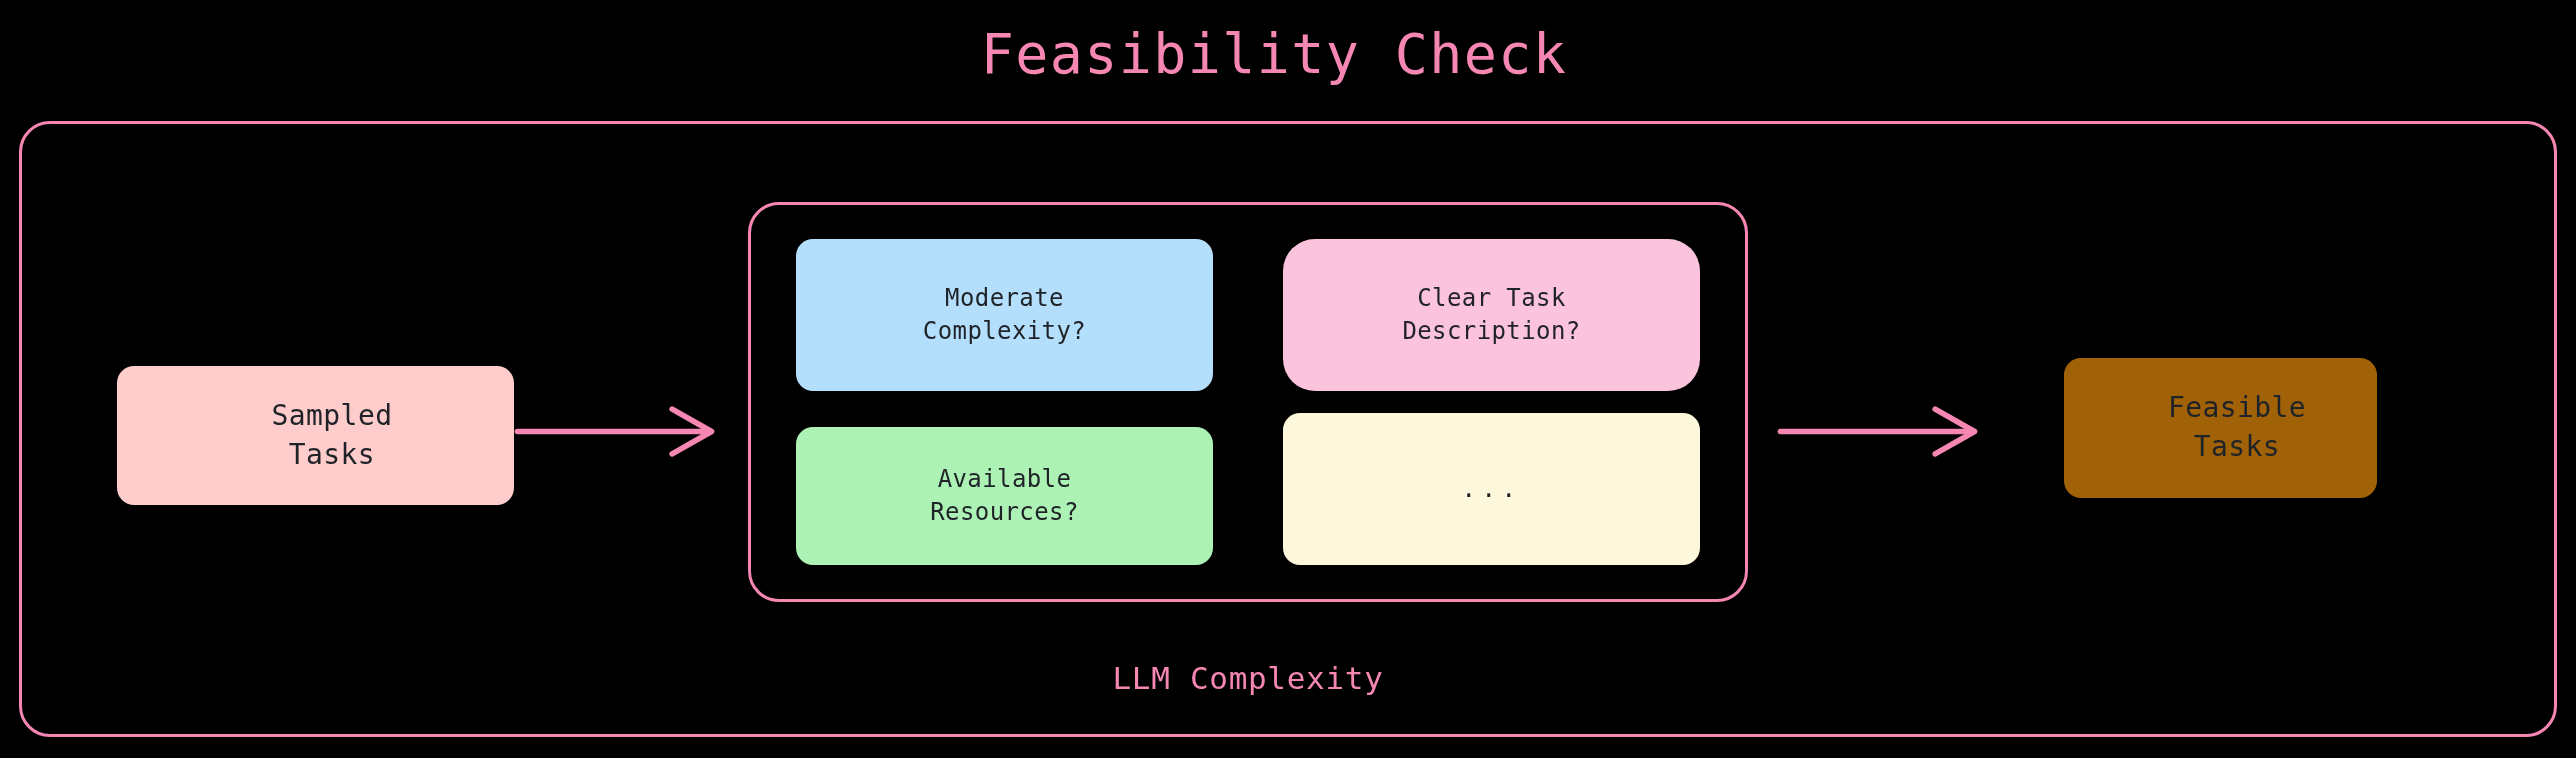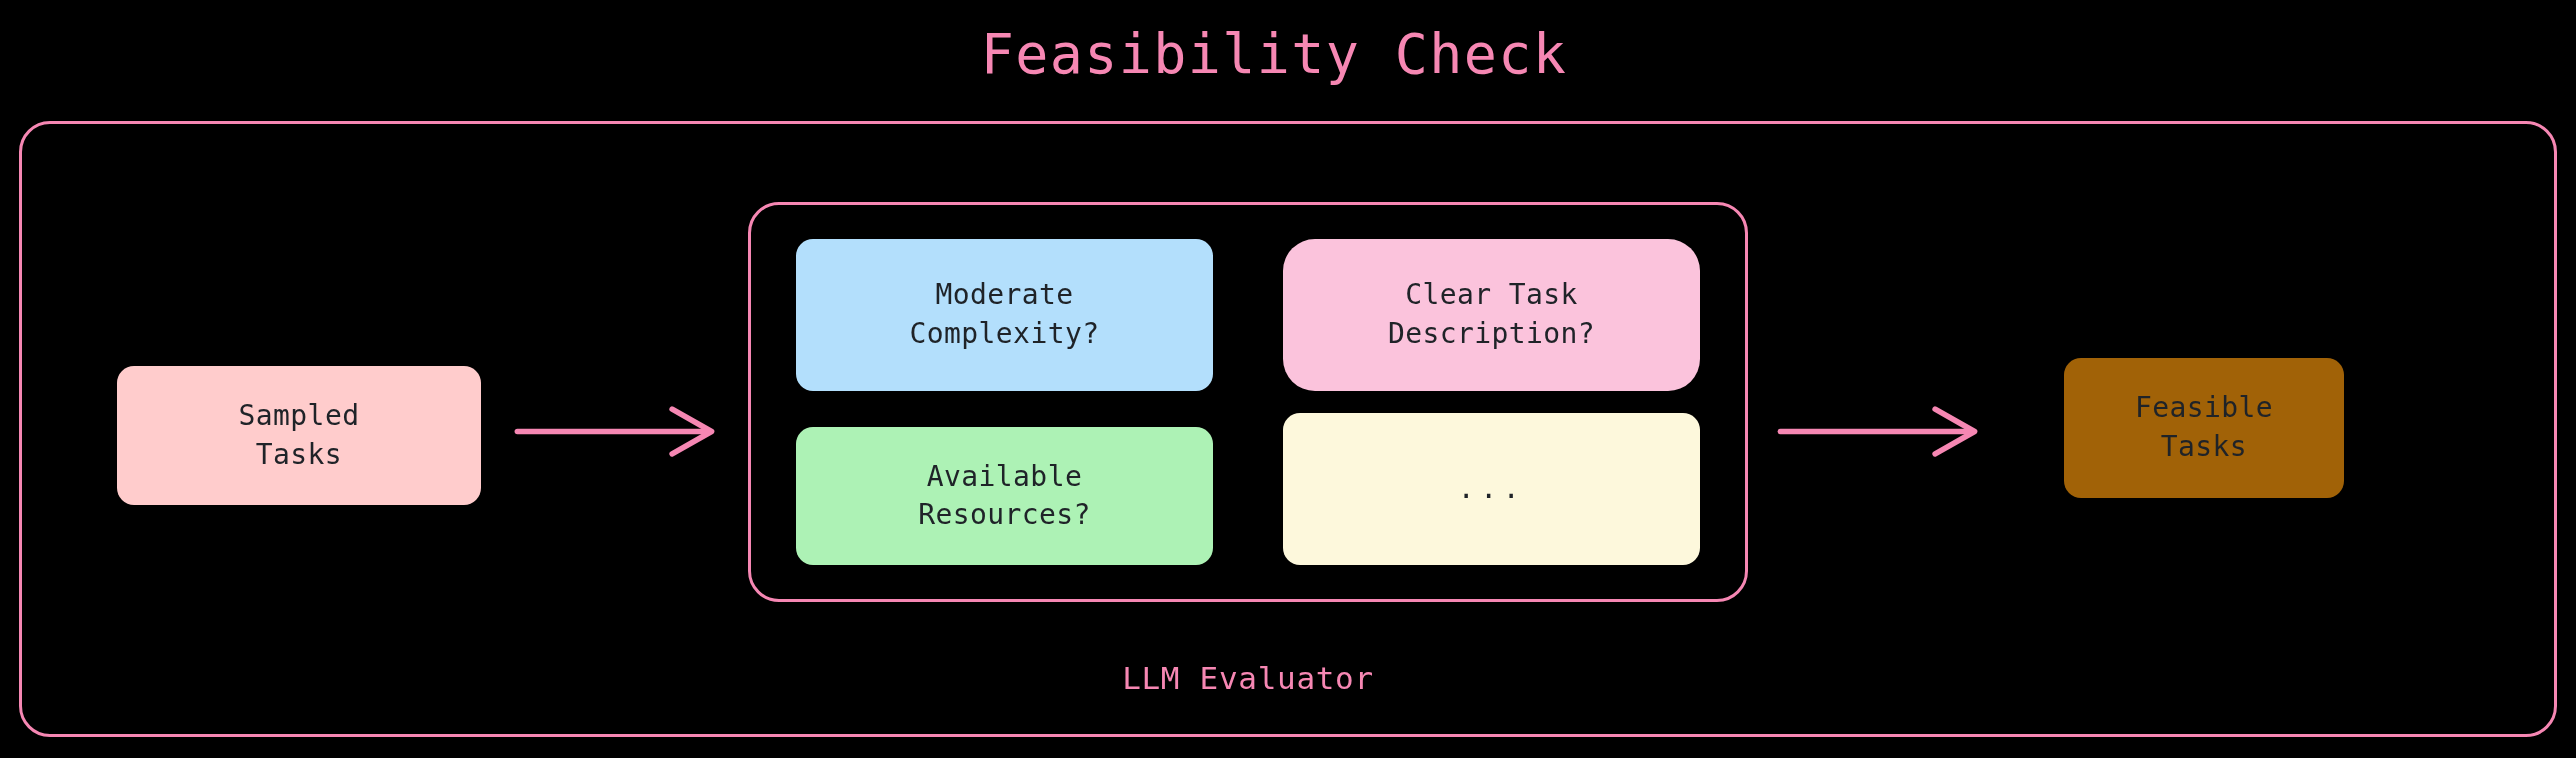--- a/index.html
+++ b/index.html
@@ -70,21 +70,21 @@
     box-sizing: border-box;
   }
 
   .criteria-box {
     border-radius: 17px;
     display: flex;
     align-items: center;
     justify-content: center;
     text-align: center;
     color: #1f2328;
-    font-size: 28px;
+    font-size: 24px;
     line-height: 1.38;
     white-space: pre-line;
     letter-spacing: 0.4px;
   }
 
   #box-moderate-complexity { background: #b3dffc; }
   #box-clear-task-description { background: #fbc3dc; border-radius: 32px; }
   #box-available-resources { background: #adf2b5; margin-top: 14px; }
   #box-ellipsis { background: #fdf8dc; letter-spacing: 5.6px; }
 
@@ -94,20 +94,21 @@
     border-radius: 17px;
     display: flex;
     align-items: center;
     justify-content: center;
     text-align: center;
     color: #1f2328;
     font-size: 28px;
     line-height: 1.38;
     white-space: pre-line;
     letter-spacing: 0.4px;
+    padding-left: 33px;
   }
 
   #node-sampled-tasks {
     left: 117px;
     top: 366px;
     width: 364px;
     height: 139px;
     background: #ffcccc;
   }
 
@@ -165,21 +166,21 @@
     <div class="criteria-box" id="box-moderate-complexity">Moderate
 Complexity?</div>
     <div class="criteria-box" id="box-clear-task-description">Clear Task
 Description?</div>
     <div class="criteria-box" id="box-available-resources">Available
 Resources?</div>
     <div class="criteria-box" id="box-ellipsis">...</div>
   </div>
 </div>
 
-<div id="llm-evaluator-label">LLM Evaluator</div>
+<div id="llm-evaluator-label">LLM Complexity</div>
 
 <div class="arrow" id="arrow-evaluator-to-feasible">
   <svg viewBox="0 0 290 90" preserveAspectRatio="none">
     <line x1="2" y1="45" x2="272" y2="45" stroke="#f687b3" stroke-width="8" stroke-linecap="round"></line>
     <polyline points="222,13 278,45 222,77" fill="none" stroke="#f687b3" stroke-width="8" stroke-linecap="round" stroke-linejoin="round"></polyline>
   </svg>
 </div>
 
 <div class="node-box" id="node-feasible-tasks">Feasible
 Tasks</div>

